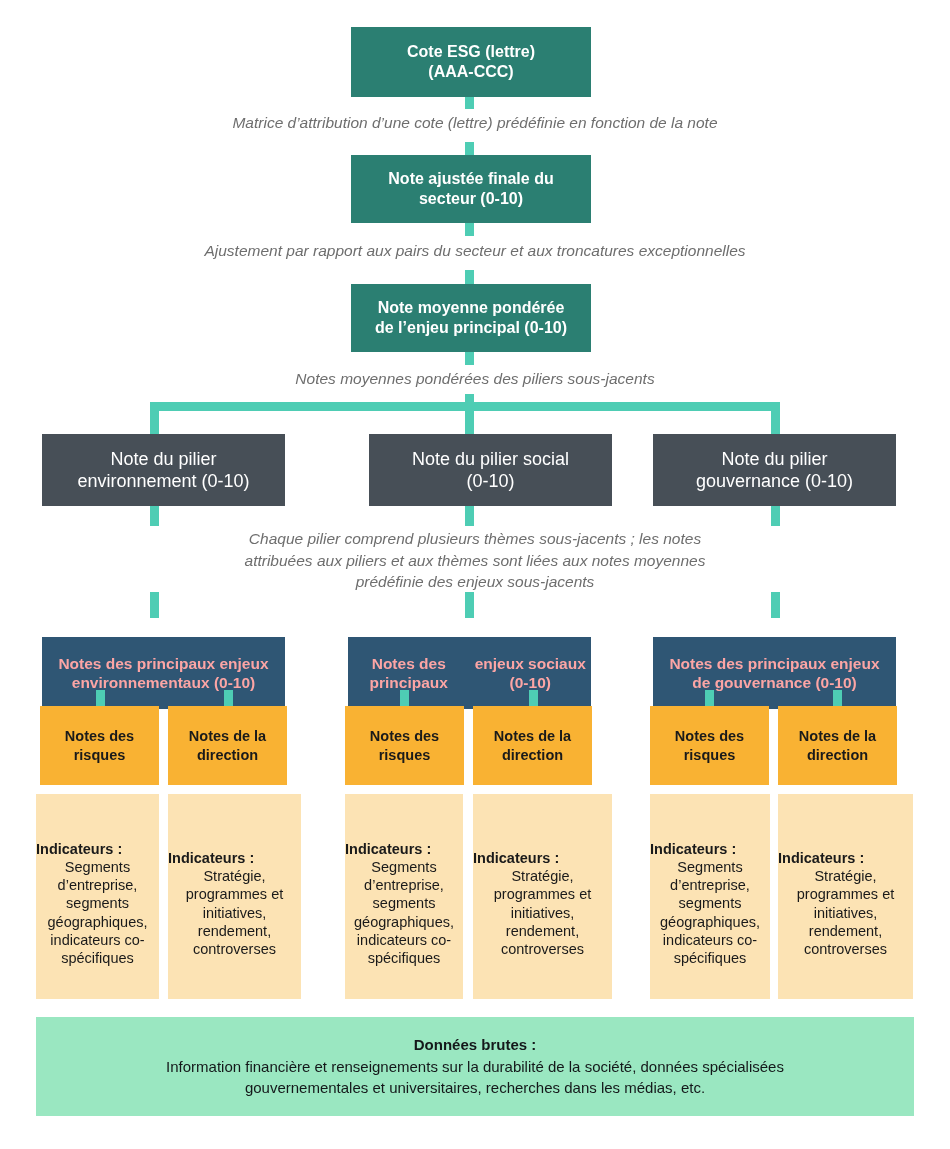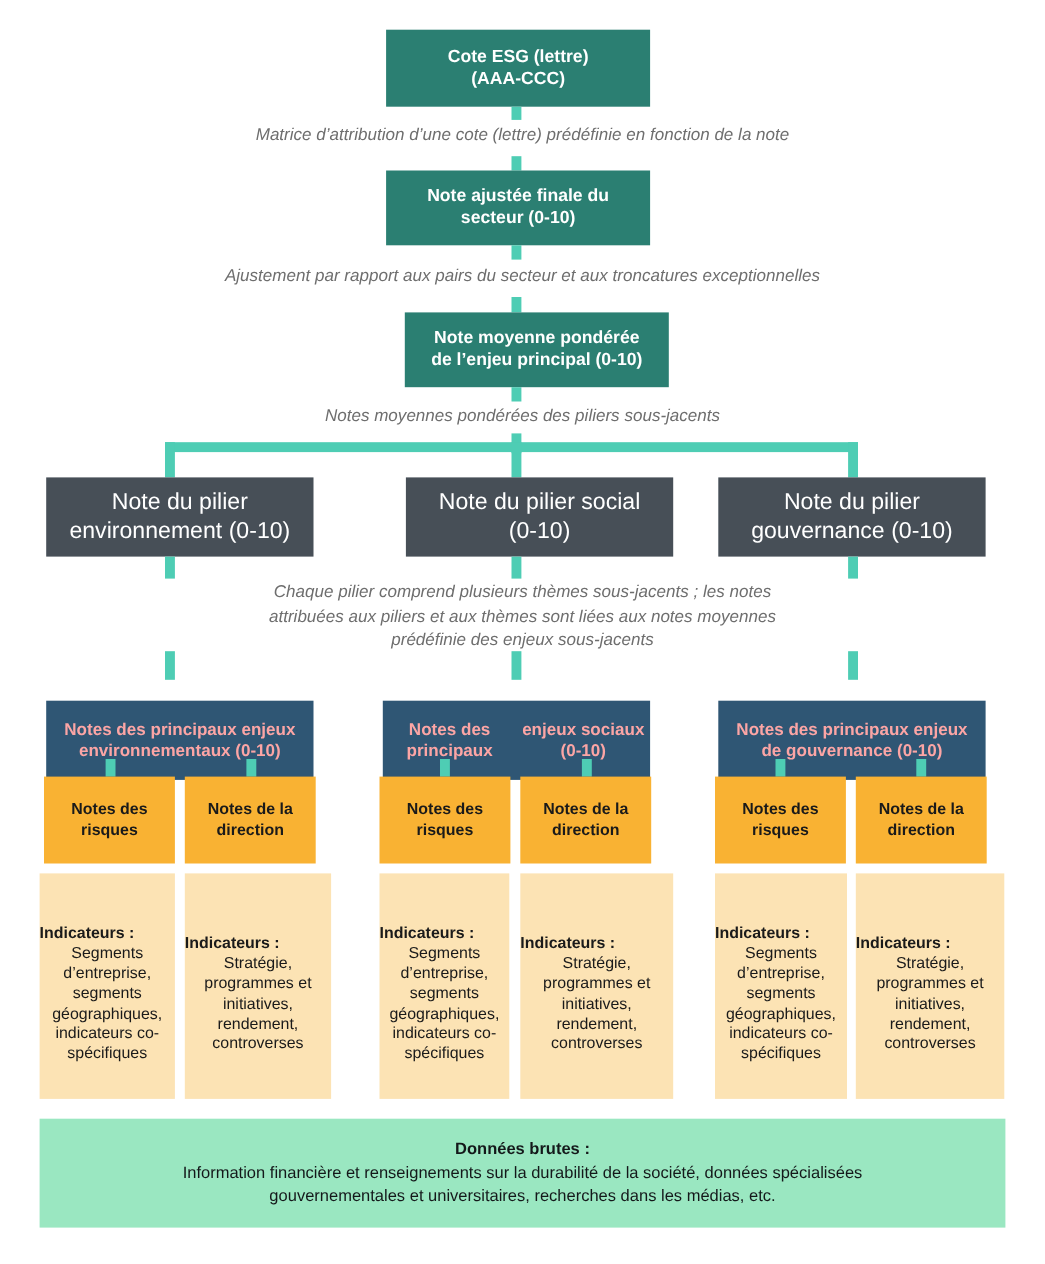--- a/index.html
+++ b/index.html
@@ -26,21 +26,21 @@
     background: #2b7f72;
     color: #ffffff;
     font-size: 16px;
     font-weight: 700;
   }
 
   
   .slate-box {
     background: #474f57;
     color: #ffffff;
-    font-size: 21px;
+    font-size: 18px;
     font-weight: 400;
   }
 
   
   .blue-box {
     background: #2f5674;
     color: #fca5a5;
     font-size: 15.5px;
     font-weight: 700;
     margin-top: 19px;
@@ -112,21 +112,21 @@
     <span>Note ajustée finale du</span>
     <span>secteur (0-10)</span>
   </div>
 
   <div class="conn" style="left:465px; top:223px; width:9px; height:13px;"></div>
 
   <div class="caption" style="left:95px; top:240px; width:760px;">Ajustement par rapport aux pairs du secteur et aux troncatures exceptionnelles</div>
 
   <div class="conn" style="left:465px; top:270px; width:9px; height:14px;"></div>
 
-  <div class="box teal-box" style="left:368px; top:284px; width:240px; height:68px; flex-direction:column;">
+  <div class="box teal-box" style="left:351px; top:284px; width:240px; height:68px; flex-direction:column;">
     <span>Note moyenne pondérée</span>
     <span>de l’enjeu principal (0-10)</span>
   </div>
 
   <div class="conn" style="left:465px; top:352px; width:9px; height:13px;"></div>
 
   <div class="caption" style="left:195px; top:368px; width:560px;text-align:center;">Notes moyennes pondérées des piliers sous-jacents</div>
 
   <div class="conn" style="left:465px; top:394px; width:9px; height:18px;"></div>
   <div class="conn" style="left:150px; top:402px; width:630px; height:9px;"></div>

